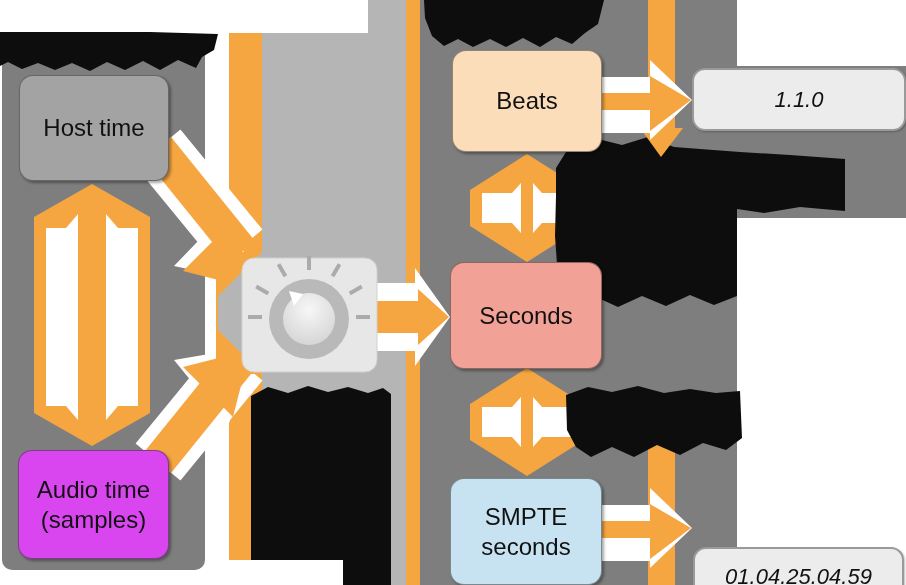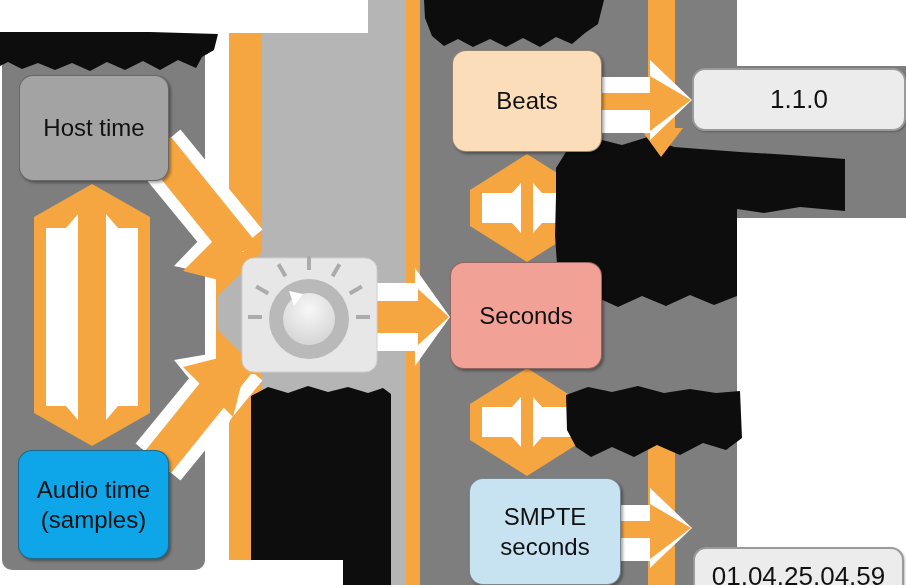--- a/index.html
+++ b/index.html
@@ -8,29 +8,29 @@
     background:#ffffff;font-family:"Liberation Sans",sans-serif;
   }
   .stage svg{position:absolute;left:0;top:0;}
   .node{
     position:absolute;display:flex;flex-direction:column;align-items:center;justify-content:center;
     border-radius:14px;border:1px solid rgba(45,45,45,.5);
     box-shadow:2px 2px 3px rgba(0,0,0,.35);
     color:#111;font-size:24px;line-height:1.22;text-align:right;
   }
   .node.host   {left:19px; top:75px;  width:148px;height:104px;background:#a3a3a3;}
-  .node.audio  {left:18px; top:450px; width:149px;height:107px;background:#0ea5e9;}
+  .node.audio  {left:18px; top:450px; width:149px;height:107px;background:#d946ef;}
   .node.beats  {left:452px;top:50px;  width:148px;height:100px;background:#FBDDB9;}
   .node.secs   {left:450px;top:262px; width:150px;height:105px;background:#F1A196;}
-  .node.smpte  {left:450px;top:478px; width:150px;height:105px;background:#C7E3F1;margin-left:19px;}
+  .node.smpte  {left:450px;top:478px; width:150px;height:105px;background:#C7E3F1;}
   .display{
     position:absolute;display:flex;align-items:center;justify-content:center;
     background:#ECECEC;border:2px solid #9A9A9A;border-radius:13px;
     box-shadow:1px 1px 2px rgba(0,0,0,.25);
-    color:#111;font-size:26px;
+    color:#111;font-size:22px;font-style:italic;
   }
   .display.d1{left:692px;top:68px; width:210px;height:59px;}
   .display.d2{left:693px;top:503px;width:207px;height:55px;margin-top:44px;}
 </style>
 </head>
 <body>
 
 <div class="stage">
 
 <svg width="906" height="585" viewBox="0 0 906 585">

